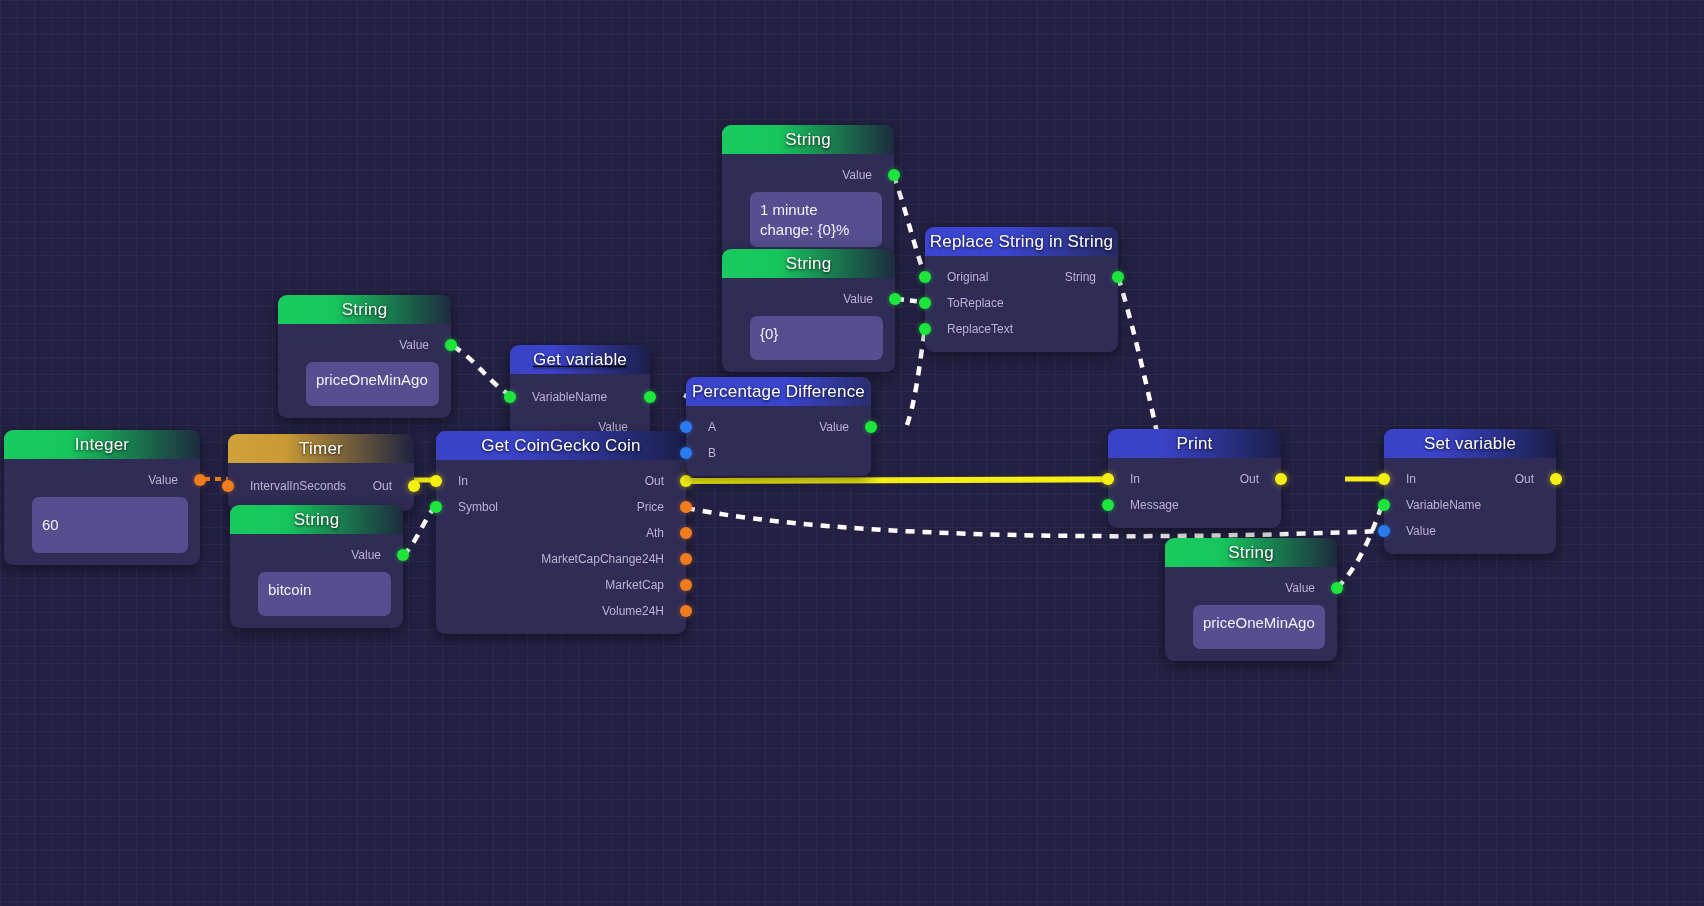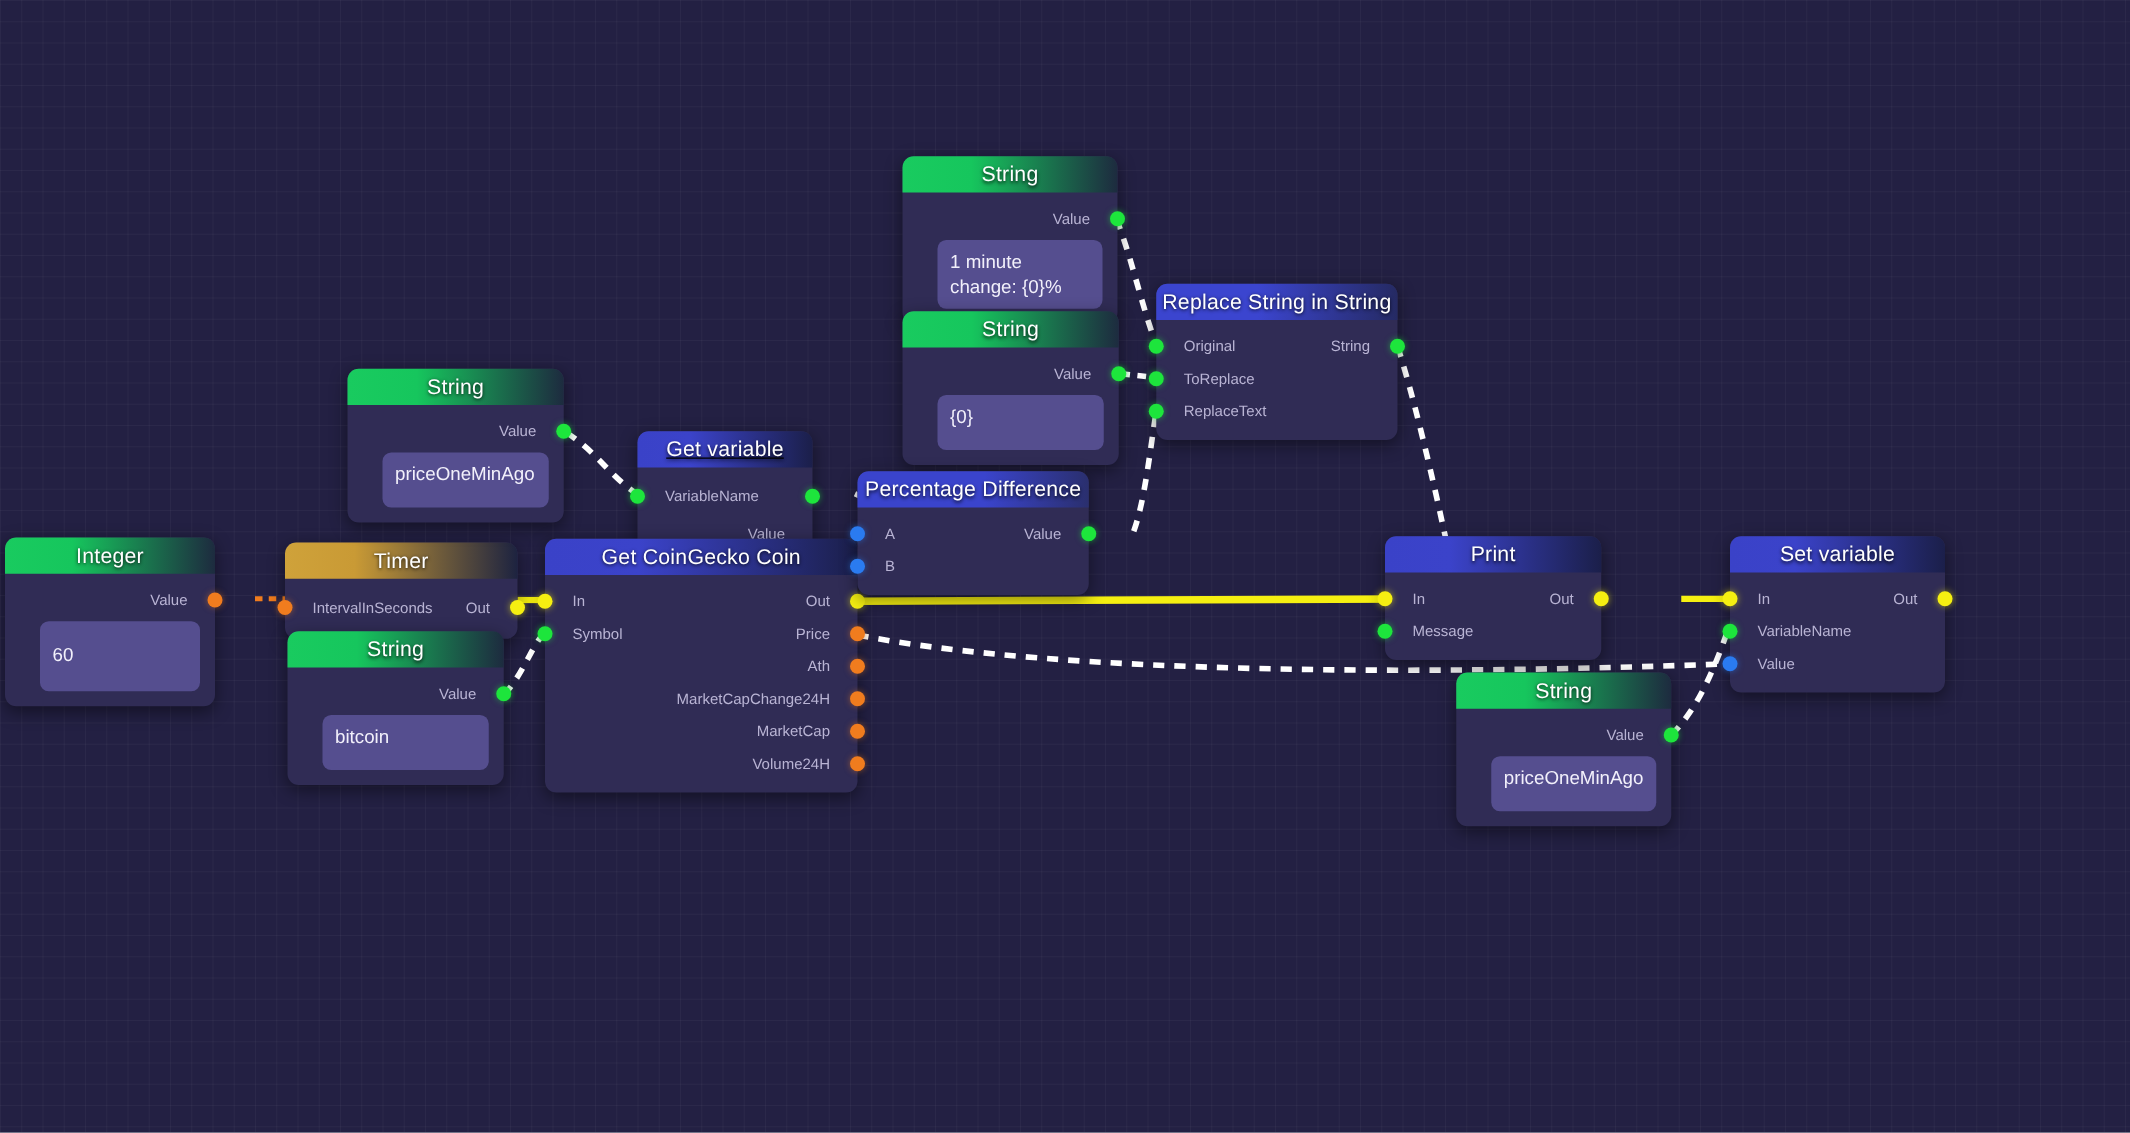--- a/index.html
+++ b/index.html
@@ -106,21 +106,21 @@
     <path d="M 403 556 C 418 540, 424 520, 434 508" stroke="#ffffff" stroke-width="4.5" fill="none" stroke-dasharray="9 8"></path>
     <path d="M 684 395 C 700 402, 708 414, 721 425" stroke="#ffffff" stroke-width="4.5" fill="none" stroke-dasharray="9 8"></path>
     <path d="M 893 175 C 905 205, 912 240, 925 276" stroke="#ffffff" stroke-width="4.5" fill="none" stroke-dasharray="9 8"></path>
     <path d="M 897 299 L 924 302" stroke="#ffffff" stroke-width="4.5" fill="none" stroke-dasharray="7 6"></path>
     <path d="M 907 425 C 916 400, 920 360, 925 329" stroke="#ffffff" stroke-width="4.5" fill="none" stroke-dasharray="9 8"></path>
     <path d="M 1118 277 C 1135 330, 1155 420, 1172 505" stroke="#ffffff" stroke-width="4.5" fill="none" stroke-dasharray="9 8"></path>
     <path d="M 686 508 C 850 540, 1150 540, 1383 531" stroke="#ffffff" stroke-width="4.5" fill="none" stroke-dasharray="9 8"></path>
     <path d="M 1337 588 C 1355 570, 1368 545, 1382 505" stroke="#ffffff" stroke-width="4.5" fill="none" stroke-dasharray="9 8"></path>
   </svg>
 
-  <div class="node" style="left:4px; top:430px; width:168px;">
+  <div class="node" style="left:4px; top:430px; width:196px;">
     <div class="node-header hdr-green">Integer</div>
     <div class="node-body">
       <div class="row out">
         <span>Value</span>
         <span class="port right p-orange"></span>
       </div>
       <div class="field center">60</div>
     </div>
   </div>
 

